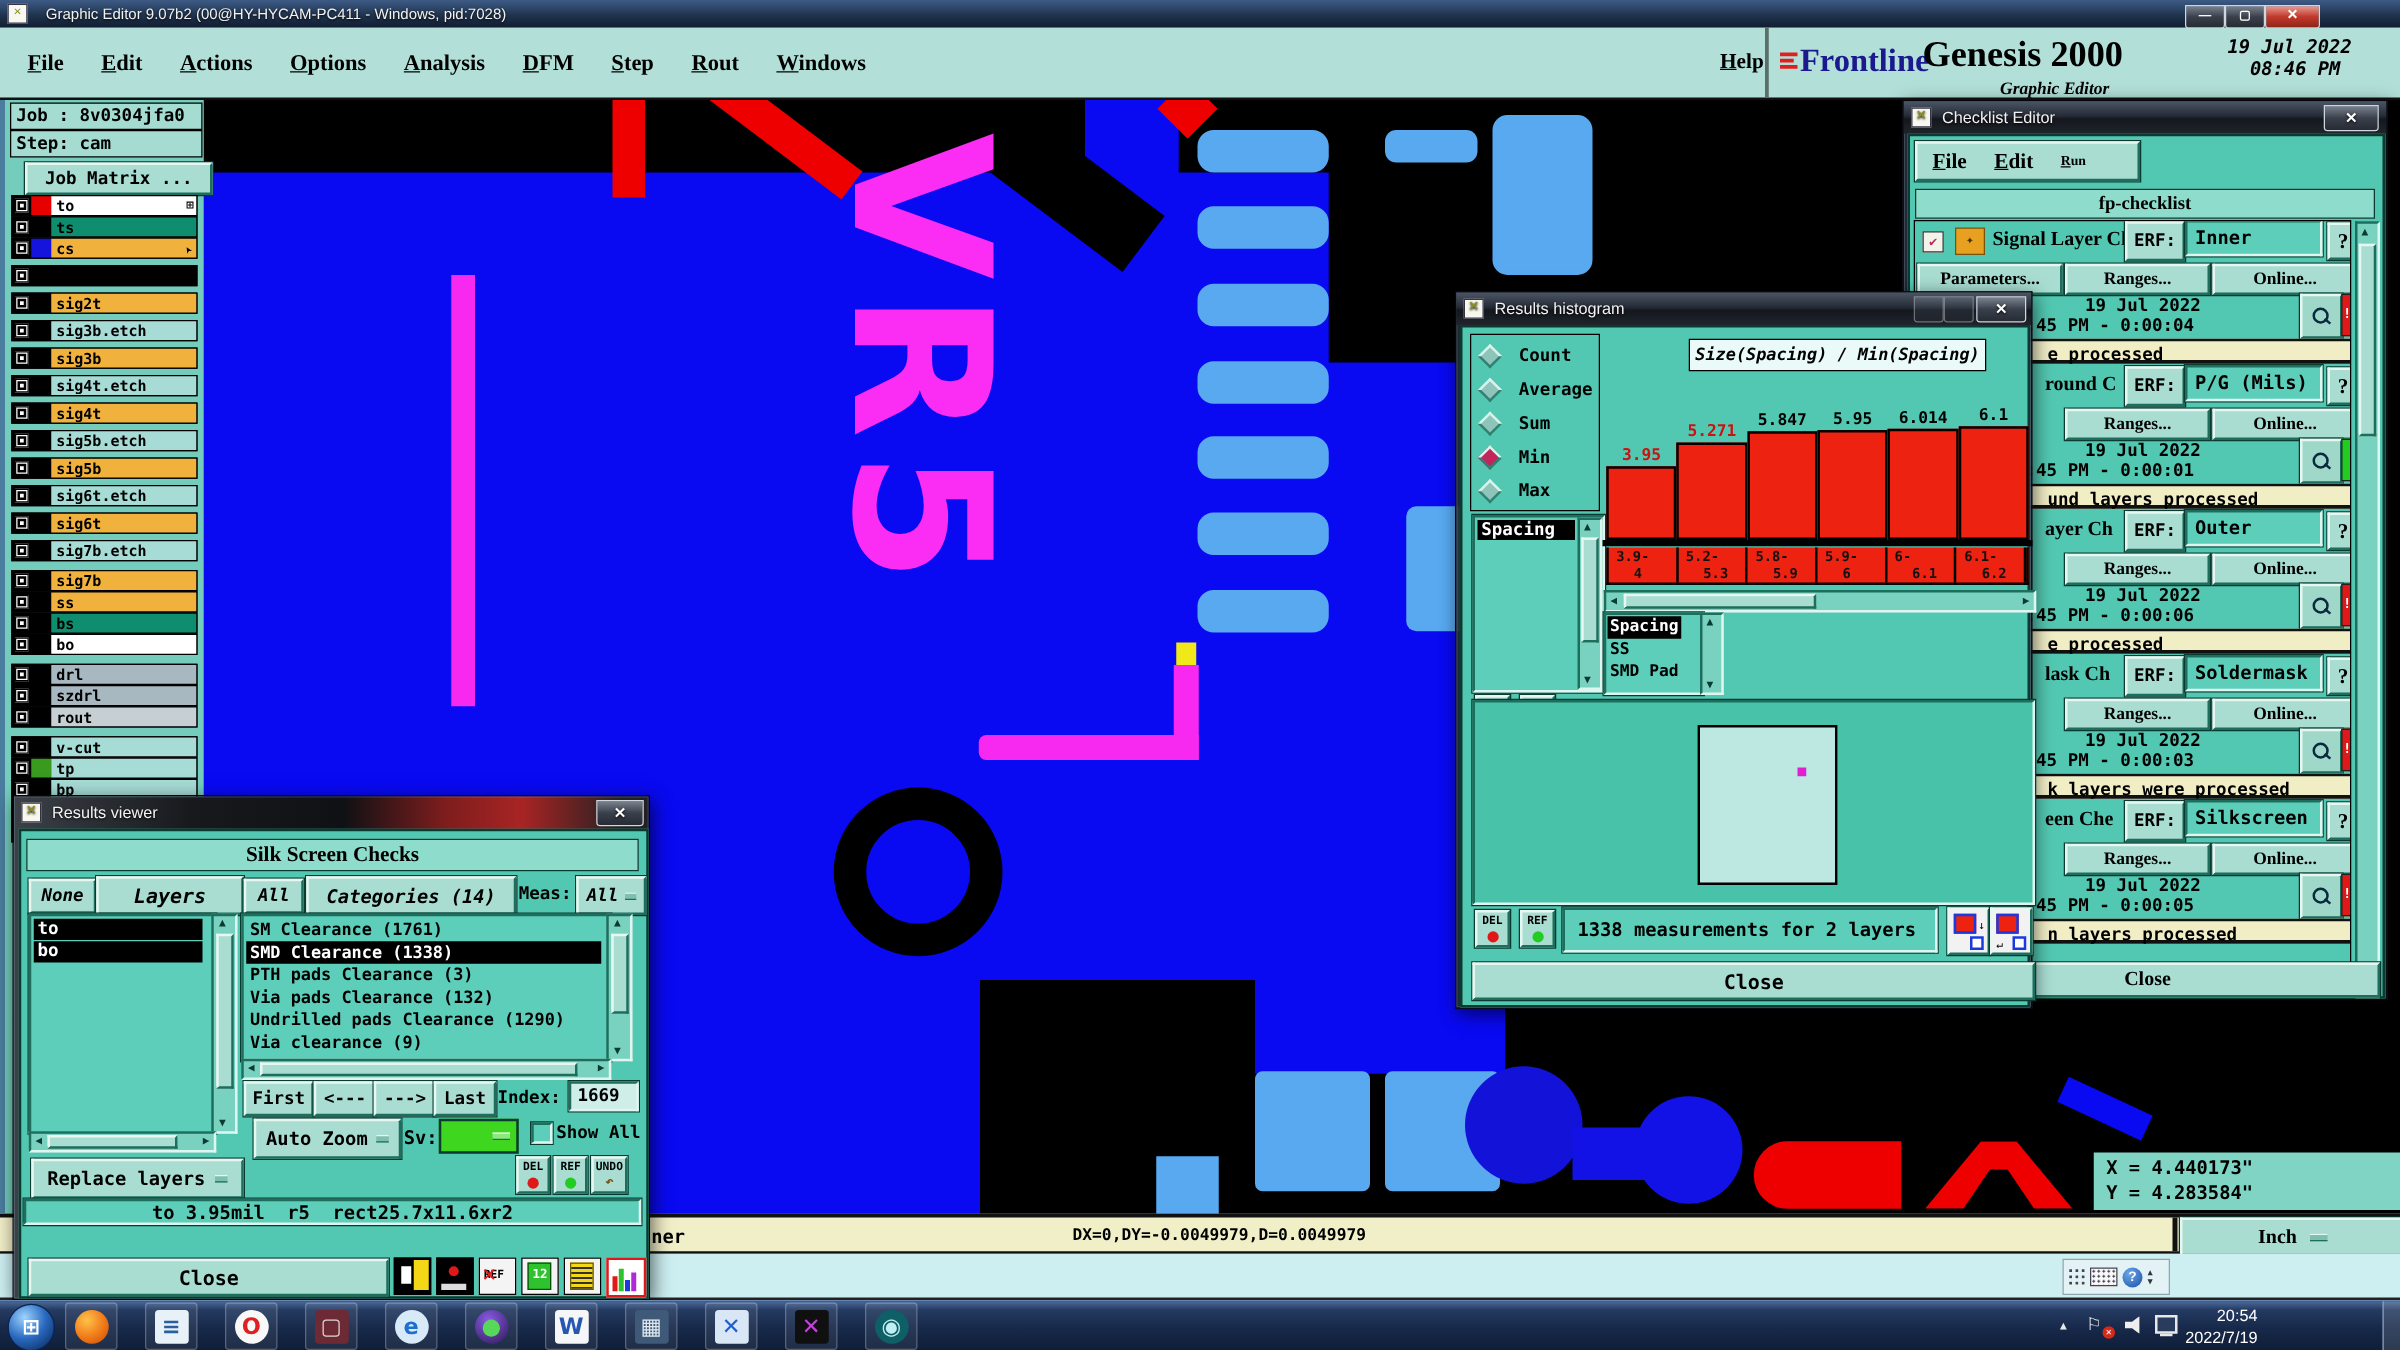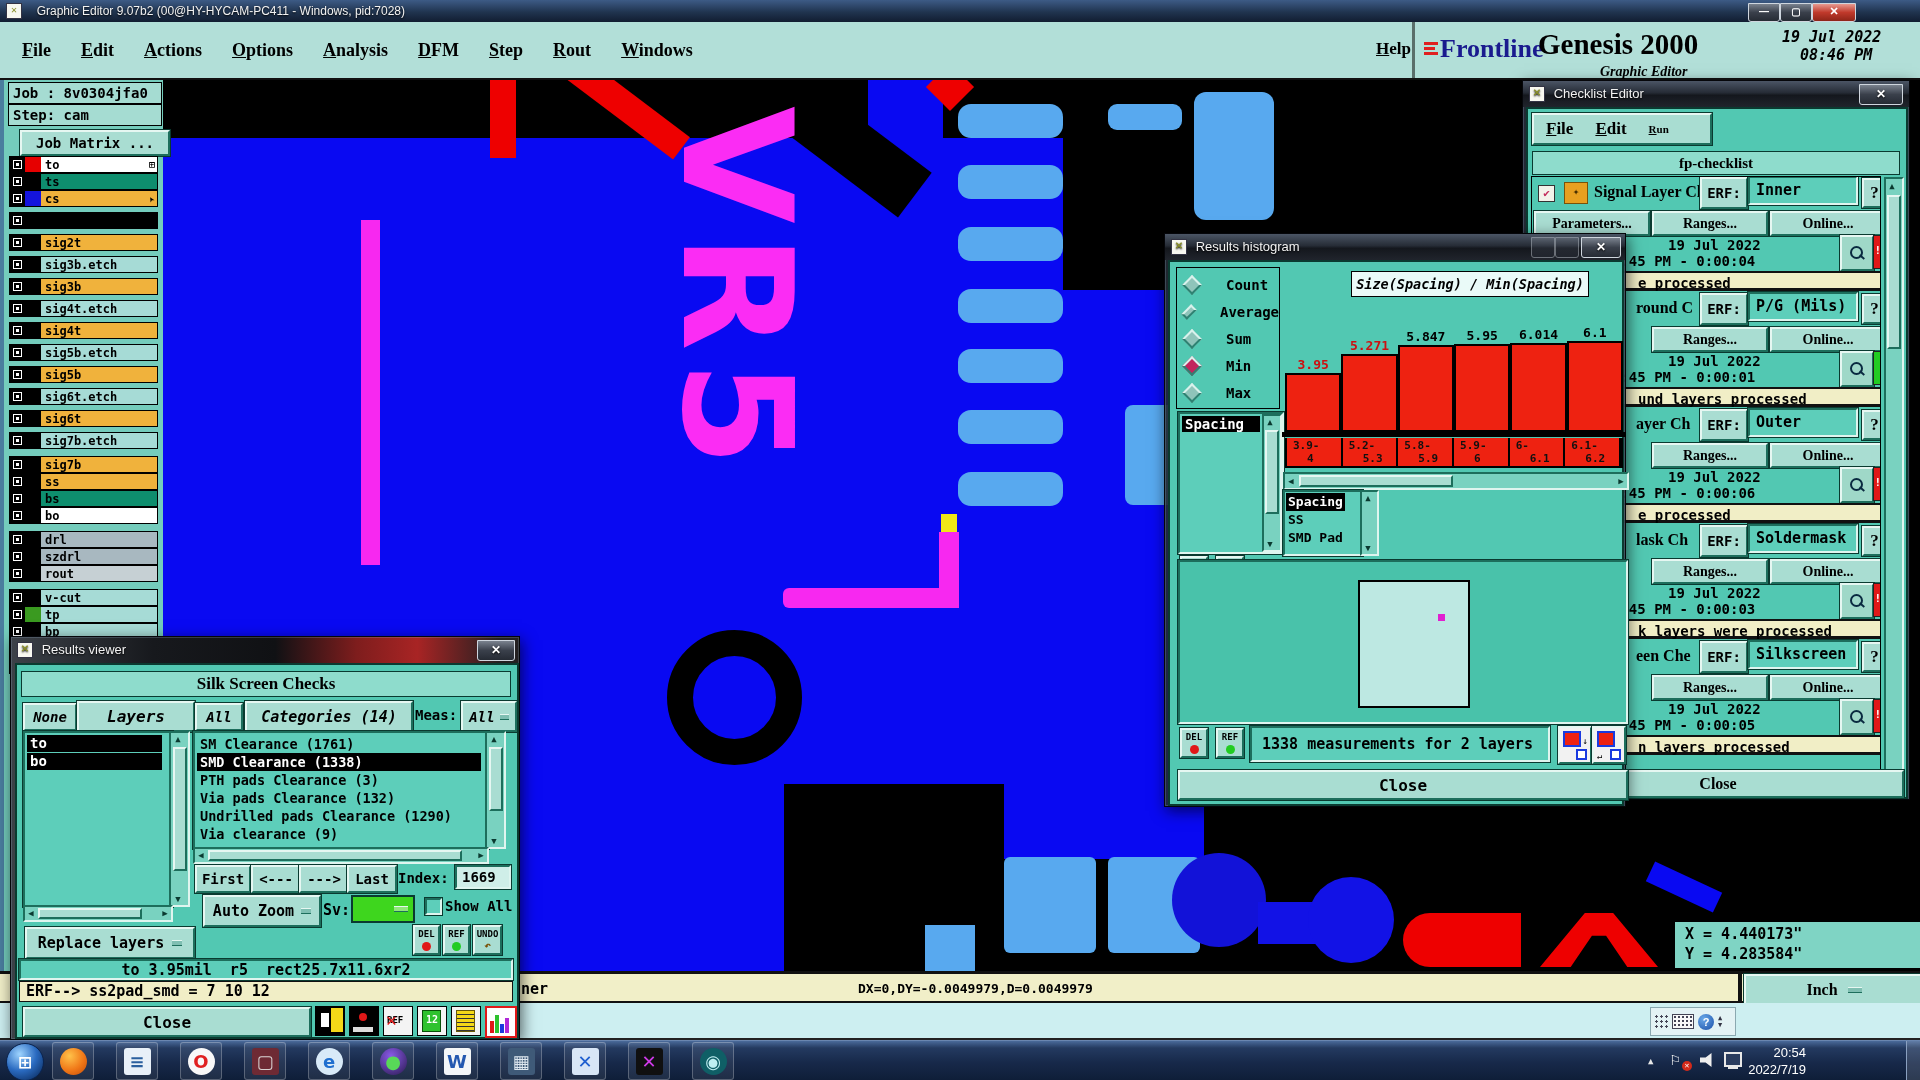--- a/index.html
+++ b/index.html
@@ -47,21 +47,21 @@
       border-right:2px solid #dff5ef;border-bottom:2px solid #dff5ef;position:absolute}
   .sb .thumb{position:absolute;background:#a9ddd2;border-top:2px solid #e6f7f2;border-left:2px solid #e6f7f2;
       border-right:2px solid #1d6e5c;border-bottom:2px solid #1d6e5c}
   .arr{position:absolute;font-size:9px;line-height:12px;text-align:center;color:#0a3a30;width:12px;height:12px}
   
   .hcol{flex:1;display:flex;flex-direction:column;justify-content:flex-end;align-items:center;position:relative}
   .hval{font-size:13px;font-weight:bold;margin-bottom:1px;white-space:nowrap}
   .hbar{width:100%;border:2px solid #000;box-sizing:border-box}
   .hxc{flex:1;border-right:2px solid #000;font-size:11px;font-weight:bold;color:#111;padding:1px 0 0 6px;box-sizing:border-box}
   .hx2{padding-left:14px}
-  .radio{display:flex;align-items:center;gap:27px;height:27px;padding-left:8px;font-size:14px;font-weight:bold}
+  .radio{display:flex;align-items:center;gap:16px;height:27px;padding-left:8px;font-size:14px;font-weight:bold}
   .diam{width:10px;height:10px;transform:rotate(45deg);border:2px solid #2e8272;border-top-color:#d8f2ec;border-left-color:#d8f2ec}
   
   .dot-btn{position:absolute;width:28px;height:30px;text-align:center;font-size:9px;font-weight:bold;line-height:12px;padding-top:1px;box-sizing:border-box}
   .dot{display:block;width:9px;height:9px;border-radius:50%;margin:2px auto 0}
   
   .tico{position:absolute;width:28px;height:28px;border:1px solid #000;background:#ddd;overflow:hidden}
   
   .tile{position:absolute;top:2px;width:40px;height:36px;border:1px solid rgba(255,255,255,.25);
         border-radius:3px;background:rgba(255,255,255,.07);display:flex;align-items:center;justify-content:center}
   .tile .ic{width:27px;height:27px;display:flex;align-items:center;justify-content:center;
@@ -912,21 +912,20 @@
     <div class="dot-btn raised" style="left:426px;top:260px;width:27px">
       <span>REF</span>
       <span class="dot" style="background:#22cc22"></span>
     </div>
     <div class="dot-btn raised" style="left:456px;top:260px;width:29px">
       <span>UNDO</span>
       <span style="display:block;font-size:11px;line-height:11px;color:#7a5208">↶</span>
     </div>
 
     <div class="mono sunken pre" style="position:absolute;left:2px;top:294px;width:494px;height:21px;font-size:15px;line-height:18px;text-align:center;box-sizing:border-box">to 3.95mil  r5  rect25.7x11.6xr2</div>
-    <div class="mono pre" style="position:absolute;left:2px;top:316px;width:494px;height:21px;background:#f1eec6;border:1px solid #111;font-size:15px;line-height:19px;padding-left:6px;box-sizing:border-box">ERF--&gt; ss2pad_smd = 7 10 12</div>
 
     <div class="mono raised btn" style="position:absolute;left:6px;top:342px;width:284px;height:26px;font-size:16px">Close</div>
     <div class="tico" style="left:298px;top:341px;background:#000">
       <span style="position:absolute;right:1px;top:1px;width:12px;height:24px;background:#f4d818"></span>
       <span style="position:absolute;left:5px;top:6px;width:8px;height:14px;background:#fff"></span>
     </div>
     <div class="tico" style="left:332px;top:341px;background:#000">
       <span style="position:absolute;left:3px;bottom:3px;width:20px;height:5px;background:#ddd"></span>
       <span style="position:absolute;left:9px;top:6px;width:8px;height:8px;border-radius:50%;background:#e01818"></span>
     </div>

